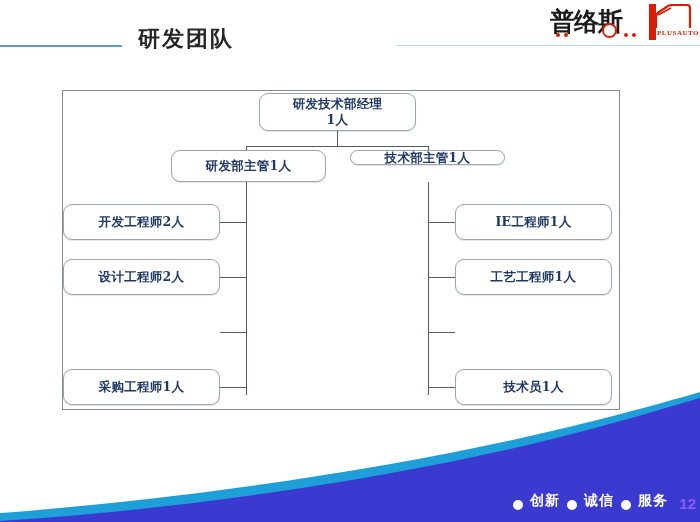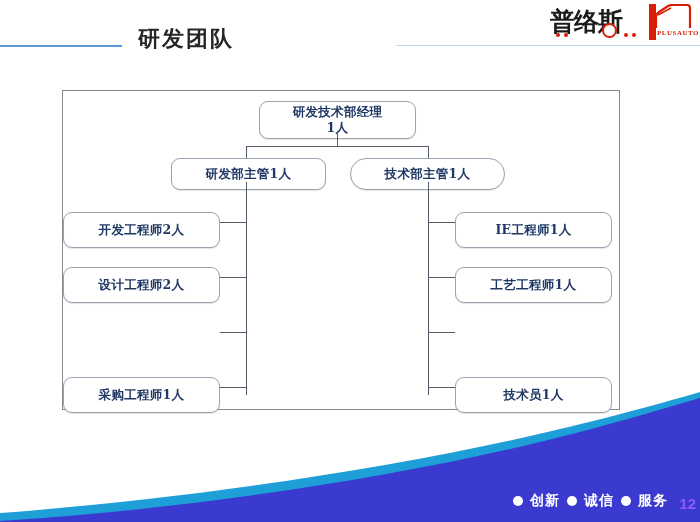--- a/index.html
+++ b/index.html
@@ -114,41 +114,40 @@
     font-weight: bold;
     font-size: 12.5px;
     display: flex;
     align-items: center;
     justify-content: center;
     text-align: center;
     line-height: 1.25;
     font-family: "DejaVu Serif", serif;
     letter-spacing: 0.3px;
     box-shadow: 0 1px 1px rgba(0,0,0,0.10);
-    margin-top: 8px;
   }
   .connector {
     position: absolute;
     background: #545b66;
   }
   .v-line { width: 1.4px; }
   .h-line { height: 1.4px; }
 
   
   #bottom-waves {
     position: absolute;
     left: 0; bottom: 0;
     width: 700px; height: 140px;
     pointer-events: none;
   }
   #footer-slogan {
     position: absolute;
     right: 32px; bottom: 12px;
     display: flex;
-    align-items: center;
+    align-items: flex-end;
     gap: 7px;
     color: #ffffff;
     font-size: 14px;
     font-weight: bold;
     font-family: "DejaVu Serif", serif;
     letter-spacing: 1px;
     white-space: nowrap;
   }
   #footer-slogan .bullet {
     display: inline-block;
@@ -197,21 +196,21 @@
       <div>1人</div>
     </div>
   </div>
 
   <div class="connector v-line" style="left:274px; top:40px; height:15px;"></div>
   <div class="connector h-line" style="left:183px; top:55px; width:183px;"></div>
   <div class="connector v-line" style="left:183px; top:55px; height:14px;"></div>
   <div class="connector v-line" style="left:365px; top:55px; height:14px;"></div>
 
   <div class="org-node" style="left:108px; top:59px; width:155px; height:32px;">研发部主管1人</div>
-  <div class="org-node" style="left:287px; top:59px; width:155px; height:32px;border-radius:16px;">技术部主管1人</div>
+  <div class="org-node" style="left:287px; top:59px; width:155px; height:15px;border-radius:16px;">技术部主管1人</div>
 
   <div class="connector v-line" style="left:183px; top:91px; height:213px;"></div>
 
   <div class="connector v-line" style="left:365px; top:91px; height:213px;"></div>
 
   <div class="org-node" style="left:0px; top:113px; width:157px; height:36px;">开发工程师2人</div>
   <div class="connector h-line" style="left:157px; top:131px; width:27px;"></div>
 
   <div class="org-node" style="left:0px; top:168px; width:157px; height:36px;">设计工程师2人</div>
   <div class="connector h-line" style="left:157px; top:186px; width:27px;"></div>

